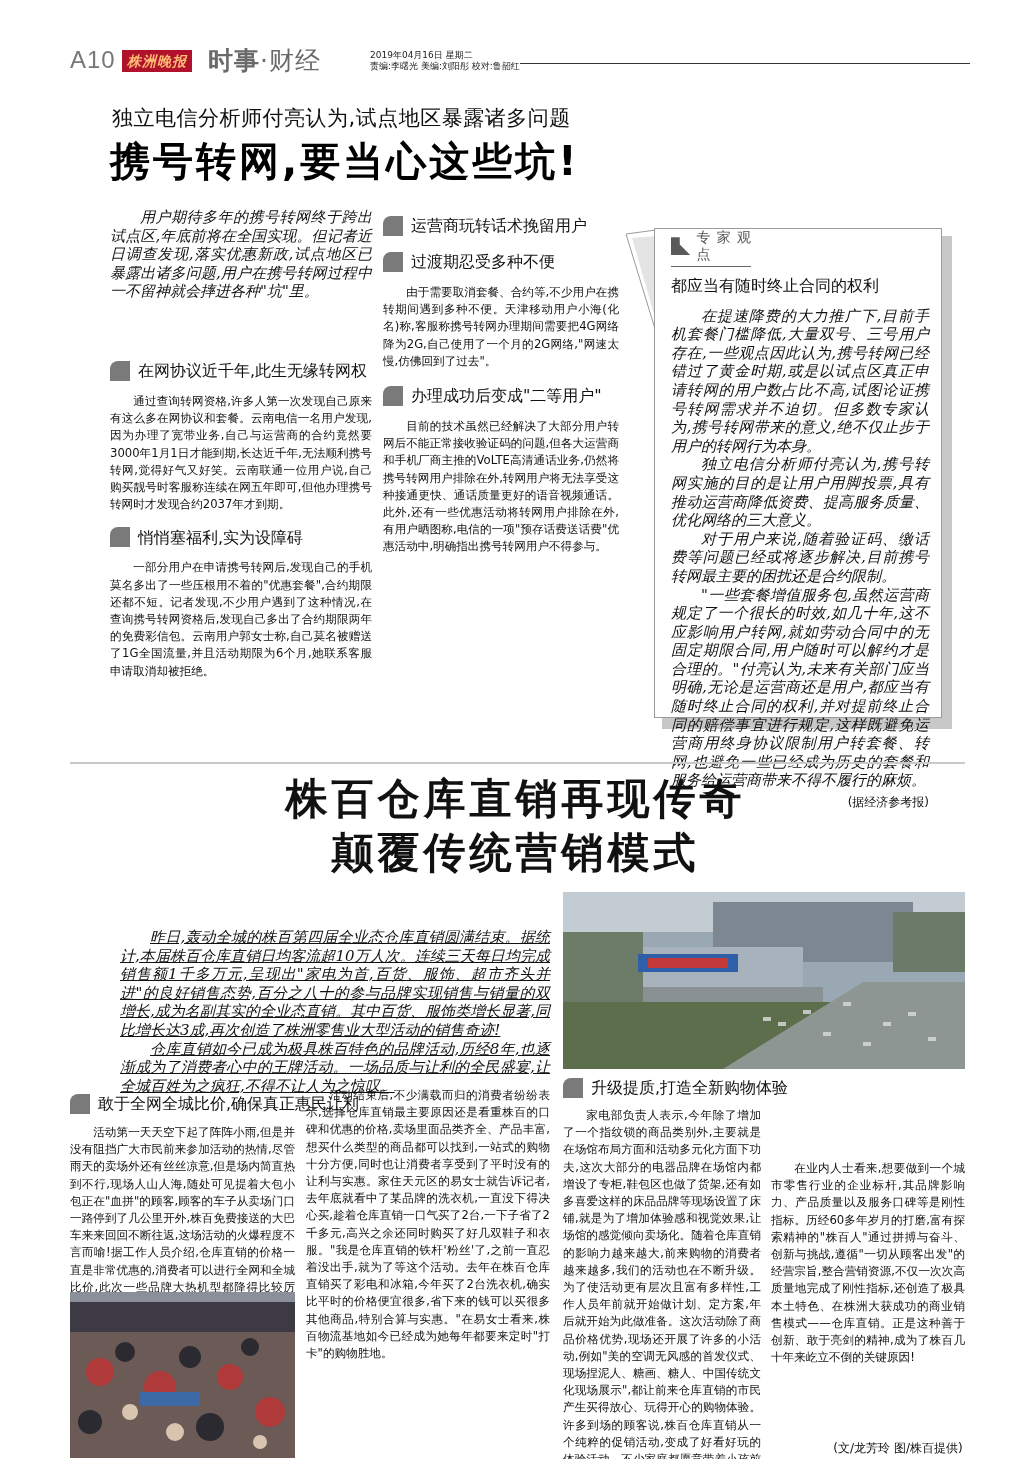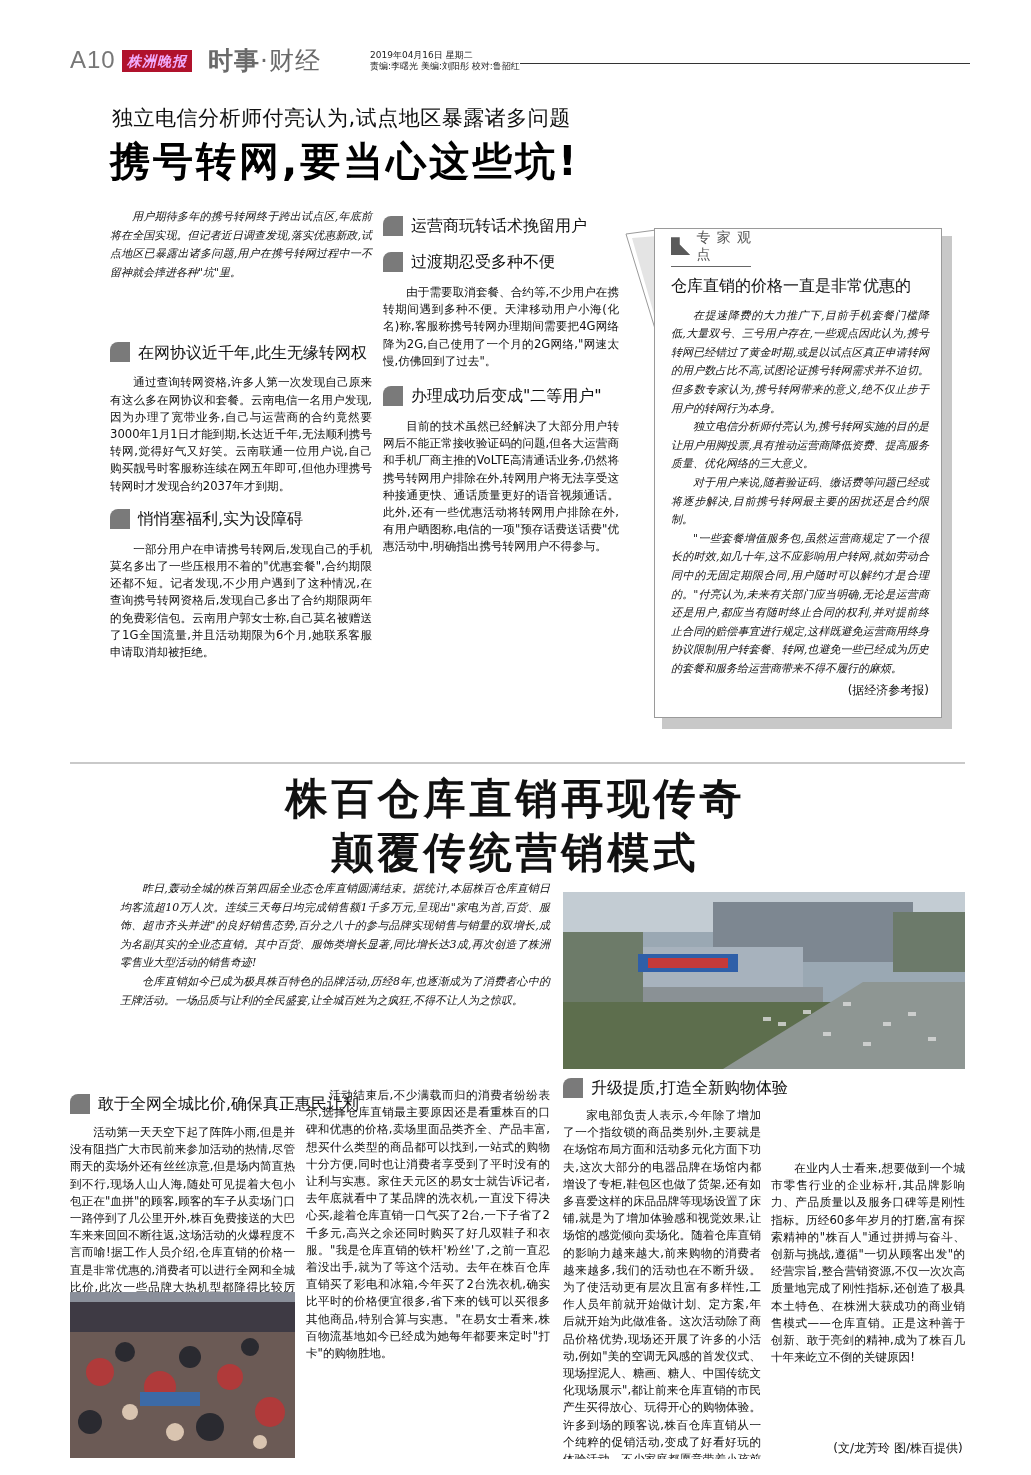--- a/index.html
+++ b/index.html
@@ -2,34 +2,34 @@
 <html><head>
 <meta charset="utf-8">
 <style>
   * { box-sizing: border-box; margin: 0; padding: 0; }
   html, body { width: 1031px; height: 1475px; background: #ffffff; overflow: hidden; }
   body { position: relative; font-family: "DejaVu Sans", "Liberation Sans", sans-serif; color: #111; }
 
   
   .masthead { position: absolute; left: 70px; top: 44px; height: 36px; width: 900px; }
   .page-no { position: absolute; left: 0; top: 2px; font-family: "Liberation Sans", sans-serif; font-size: 24px; color: #777; letter-spacing: 1px; }
-  .logo { position: absolute; left: 52px; top: 6px; width: 70px; height: 22px; background: #b0122c; color: #f0abfc; font-size: 14px; font-weight: bold; font-style: italic; text-align: center; line-height: 22px; letter-spacing: 1px; font-family: "DejaVu Serif", serif; }
+  .logo { position: absolute; left: 52px; top: 6px; width: 70px; height: 22px; background: #b0122c; color: #fdba74; font-size: 14px; font-weight: bold; font-style: italic; text-align: center; line-height: 22px; letter-spacing: 1px; font-family: "DejaVu Serif", serif; }
   .section { position: absolute; left: 138px; top: 0px; font-size: 25px; color: #6a6a6a; font-weight: bold; letter-spacing: 1px; }
   .section .light { font-weight: normal; }
   .issue-date { position: absolute; left: 300px; top: 6px; font-size: 9px; color: #222; line-height: 10px; }
   .issue-staff { position: absolute; left: 300px; top: 17px; font-size: 9px; color: #222; line-height: 10px; }
   .mast-rule { position: absolute; left: 450px; top: 19px; width: 450px; height: 1px; background: #333; }
 
   
   .subhead1 { position: absolute; left: 112px; top: 104px; font-size: 21px; color: #111; letter-spacing: 0.5px; }
   .headline1 { position: absolute; left: 110px; top: 134px; font-size: 40px; font-weight: 900; color: #000; letter-spacing: 3px; }
 
   .col { position: absolute; font-size: 11.6px; line-height: 17.2px; text-align: justify; }
   .col p { text-indent: 2em; }
-  .serif { font-family: "DejaVu Serif", "Liberation Serif", serif; font-size: 11px; line-height: 18.6px; font-style: italic; }
+  .serif { font-family: "DejaVu Serif", "Liberation Serif", serif; font-size: 15px; line-height: 18.6px; font-style: italic; }
 
   .sec-head { display: flex; align-items: center; margin: 10px 0 12px 0; }
   .sec-head .sq { width: 20px; height: 20px; background: #7a7a7a; border-radius: 8px 0 0 0; margin-right: 8px; flex: 0 0 auto; }
   .sec-head .t { font-size: 16px; color: #111; white-space: nowrap; }
 
   
   .expert-shadow { position: absolute; left: 662px; top: 236px; width: 290px; height: 493px; background: #c8c8c8; }
   .expert-box { position: absolute; left: 654px; top: 228px; width: 288px; height: 490px; background: #fff; border: 1px solid #9a9a9a; padding: 0 12px 10px 16px; }
   .expert-pointer { position: absolute; left: 622px; top: 228px; width: 40px; height: 110px; }
   .expert-tag { display: flex; align-items: center; border-bottom: 1px solid #666; width: 80px; padding-bottom: 3px; margin-left: 0; }
@@ -100,36 +100,36 @@
 <svg class="expert-pointer" viewBox="0 0 40 110">
   <polygon points="34,2 4,6 34,104" fill="#ffffff" stroke="#9a9a9a" stroke-width="1"></polygon>
   <polygon points="36,8 10,10 36,100" fill="#e4e4e4"></polygon>
 </svg>
 <div class="expert-shadow"></div>
 <div class="expert-box col">
   <div class="expert-tag">
     <span class="arrow"></span>
     <span class="lbl">专家观点</span>
   </div>
-  <div class="expert-title">仓库直销的价格一直是非常优惠的</div>
+  <div class="expert-title">都应当有随时终止合同的权利</div>
   <p class="serif">在提速降费的大力推广下,目前手机套餐门槛降低,大量双号、三号用户存在,一些观点因此认为,携号转网已经错过了黄金时期,或是以试点区真正申请转网的用户数占比不高,试图论证携号转网需求并不迫切。但多数专家认为,携号转网带来的意义,绝不仅止步于用户的转网行为本身。</p>
   <p class="serif">独立电信分析师付亮认为,携号转网实施的目的是让用户用脚投票,具有推动运营商降低资费、提高服务质量、优化网络的三大意义。</p>
   <p class="serif">对于用户来说,随着验证码、缴话费等问题已经或将逐步解决,目前携号转网最主要的困扰还是合约限制。</p>
   <p class="serif">"一些套餐增值服务包,虽然运营商规定了一个很长的时效,如几十年,这不应影响用户转网,就如劳动合同中的无固定期限合同,用户随时可以解约才是合理的。"付亮认为,未来有关部门应当明确,无论是运营商还是用户,都应当有随时终止合同的权利,并对提前终止合同的赔偿事宜进行规定,这样既避免运营商用终身协议限制用户转套餐、转网,也避免一些已经成为历史的套餐和服务给运营商带来不得不履行的麻烦。</p>
   <div class="source">(据经济参考报)</div>
 </div>
 
 <div class="divider"></div>
 
 <div class="headline2">
   <div>株百仓库直销再现传奇</div>
   <div>颠覆传统营销模式</div>
 </div>
 
-<div class="col" style="left:120px; top:880px; width:430px;">
+<div class="col" style="left:120px; top:928px; width:430px;text-decoration:underline;">
   <p class="serif">昨日,轰动全城的株百第四届全业态仓库直销圆满结束。据统计,本届株百仓库直销日均客流超10万人次。连续三天每日均完成销售额1千多万元,呈现出"家电为首,百货、服饰、超市齐头并进"的良好销售态势,百分之八十的参与品牌实现销售与销量的双增长,成为名副其实的全业态直销。其中百货、服饰类增长显著,同比增长达3成,再次创造了株洲零售业大型活动的销售奇迹!</p>
   <p class="serif">仓库直销如今已成为极具株百特色的品牌活动,历经8年,也逐渐成为了消费者心中的王牌活动。一场品质与让利的全民盛宴,让全城百姓为之疯狂,不得不让人为之惊叹。</p>
 </div>
 
 <svg class="photo-top" viewBox="0 0 402 177" preserveAspectRatio="none">
   <rect x="0" y="0" width="402" height="177" fill="#9aa8b3"></rect>
   <rect x="0" y="0" width="402" height="40" fill="#c3ccd3"></rect>
   <rect x="150" y="10" width="200" height="60" fill="#7d8791"></rect>
   <rect x="70" y="55" width="170" height="45" fill="#a7b2bd"></rect>
   <rect x="0" y="40" width="80" height="70" fill="#6d7b69"></rect>

